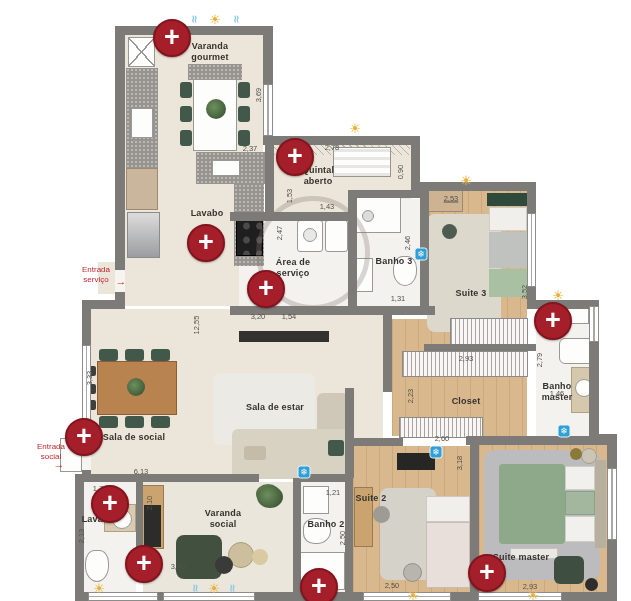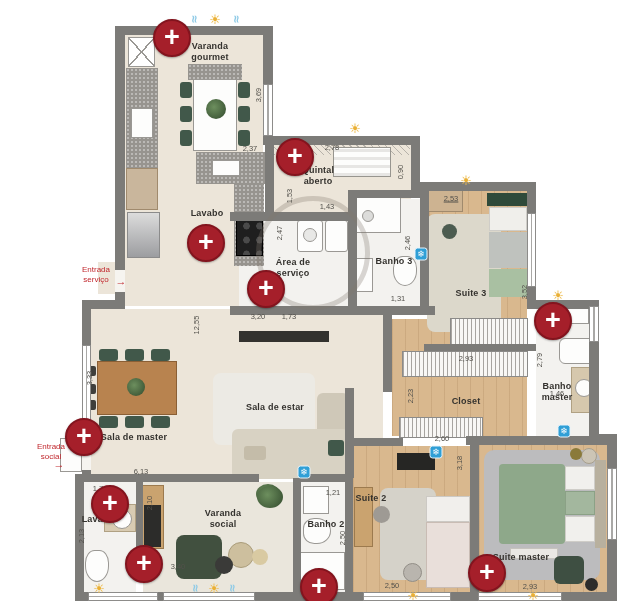--- a/index.html
+++ b/index.html
@@ -235,40 +235,40 @@
 aberto</div>
     <div class="room-label" style="left: 207px; top: 213px;">Lavabo</div>
     <div class="room-label" style="left: 293px; top: 268px;">Área de
 serviço</div>
     <div class="room-label" style="left: 394px; top: 261px;">Banho 3</div>
     <div class="room-label" style="left: 464px; top: 293px; margin-left: 7px;">Suite 3</div>
     <div class="room-label" style="left: 557px; top: 392px;">Banho
 master</div>
     <div class="room-label" style="left: 466px; top: 401px;">Closet</div>
     <div class="room-label" style="left: 275px; top: 407px;">Sala de estar</div>
-    <div class="room-label" style="left: 134px; top: 437px;">Sala de master</div>
+    <div class="room-label" style="left: 134px; top: 437px;">Sala de social</div>
     <div class="room-label" style="left: 98px; top: 519px;">Lavabo</div>
     <div class="room-label" style="left: 223px; top: 519px;">Varanda
 social</div>
     <div class="room-label" style="left: 326px; top: 524px;">Banho 2</div>
     <div class="room-label" style="left: 371px; top: 498px;">Suite 2</div>
     <div class="room-label" style="left: 521px; top: 557px;">Suite master</div>
     <div class="dim dimv" style="left: 258px; top: 95px;">3,69</div>
     <div class="dim" style="left: 250px; top: 148px;">2,37</div>
     <div class="dim" style="left: 332px; top: 147px;">2,78</div>
     <div class="dim dimv" style="left: 400px; top: 172px;">0,90</div>
     <div class="dim dimv" style="left: 289px; top: 196px;">1,53</div>
     <div class="dim" style="left: 327px; top: 206px;">1,43</div>
     <div class="dim" style="left: 451px; top: 198px; text-decoration: underline;">2,53</div>
     <div class="dim dimv" style="left: 524px; top: 292px;">3,52</div>
     <div class="dim dimv" style="left: 407px; top: 243px;">2,46</div>
     <div class="dim" style="left: 398px; top: 298px;">1,31</div>
     <div class="dim dimv" style="left: 279px; top: 233px;">2,47</div>
     <div class="dim" style="left: 258px; top: 316px;">3,20</div>
-    <div class="dim" style="left: 289px; top: 316px;">1,73</div>
+    <div class="dim" style="left: 289px; top: 316px;">1,54</div>
     <div class="dim dimv" style="left: 196px; top: 325px;">12,55</div>
     <div class="dim dimv" style="left: 89px; top: 378px;">3,33</div>
     <div class="dim" style="left: 466px; top: 358px;">2,93</div>
     <div class="dim dimv" style="left: 410px; top: 396px;">2,23</div>
     <div class="dim dimv" style="left: 539px; top: 360px;">2,79</div>
     <div class="dim" style="left: 557px; top: 393px;">1,46</div>
     <div class="dim" style="left: 442px; top: 438px;">2,60</div>
     <div class="dim" style="left: 141px; top: 471px;">6,13</div>
     <div class="dim" style="left: 100px; top: 488px;">1,78</div>
     <div class="dim dimv" style="left: 81px; top: 536px;">2,13</div>

